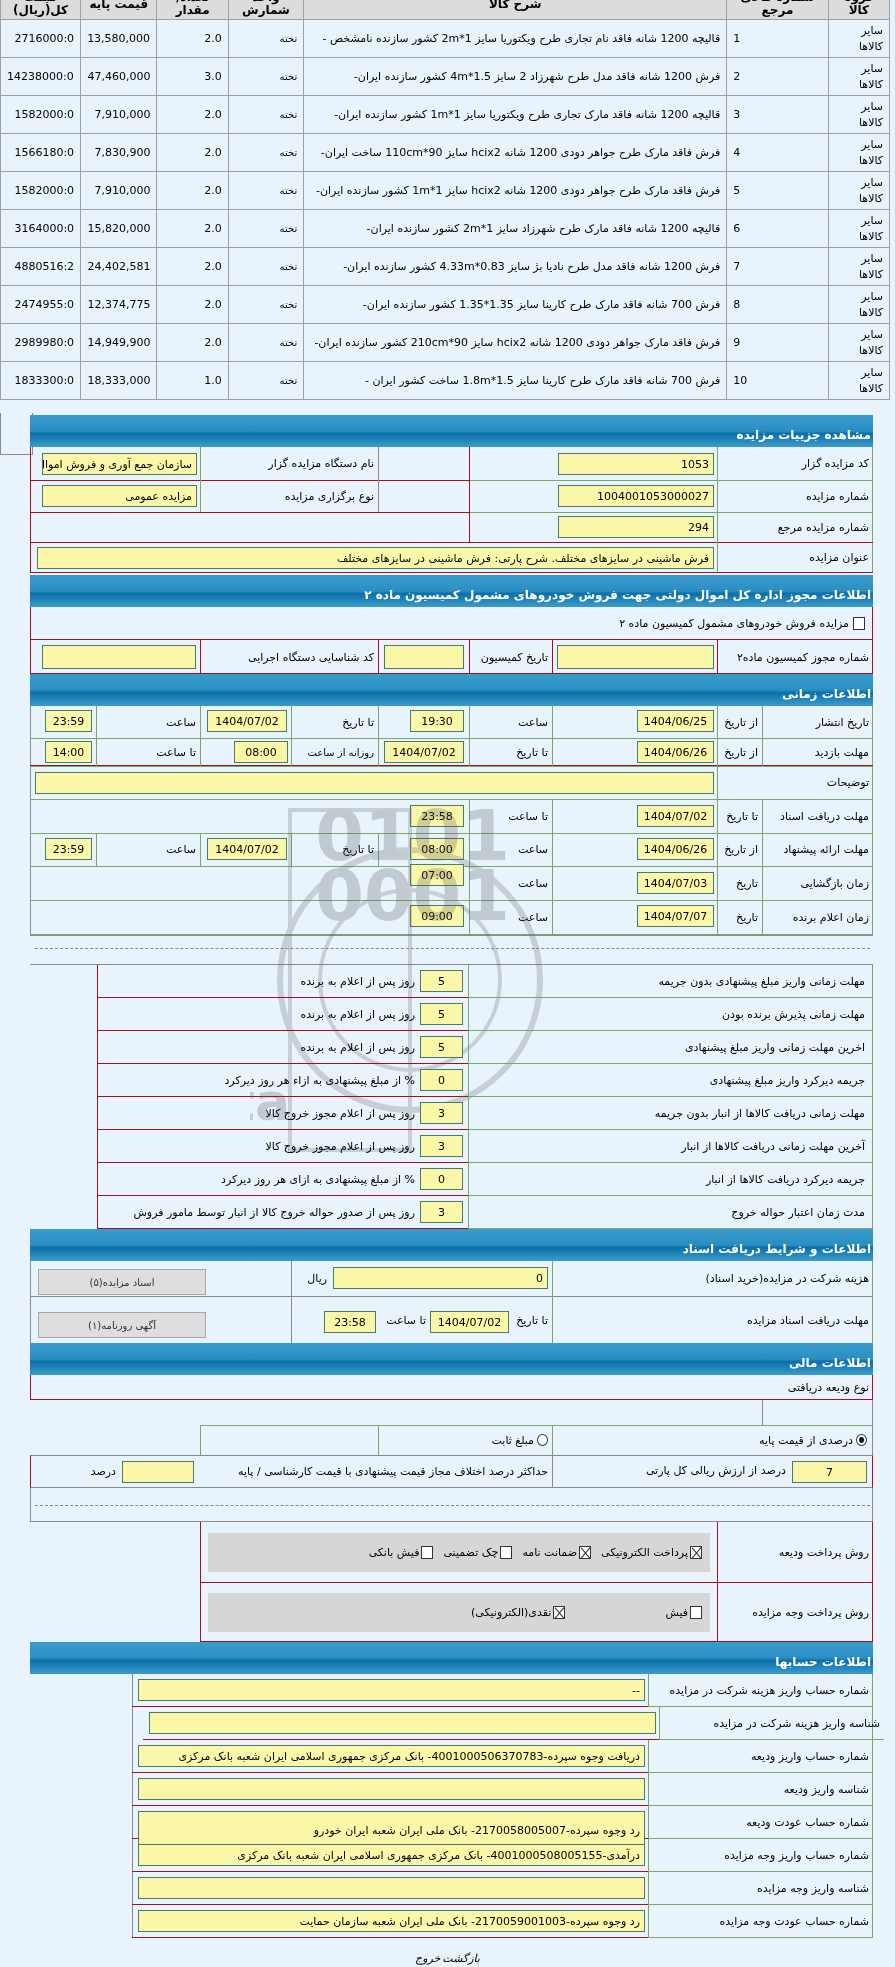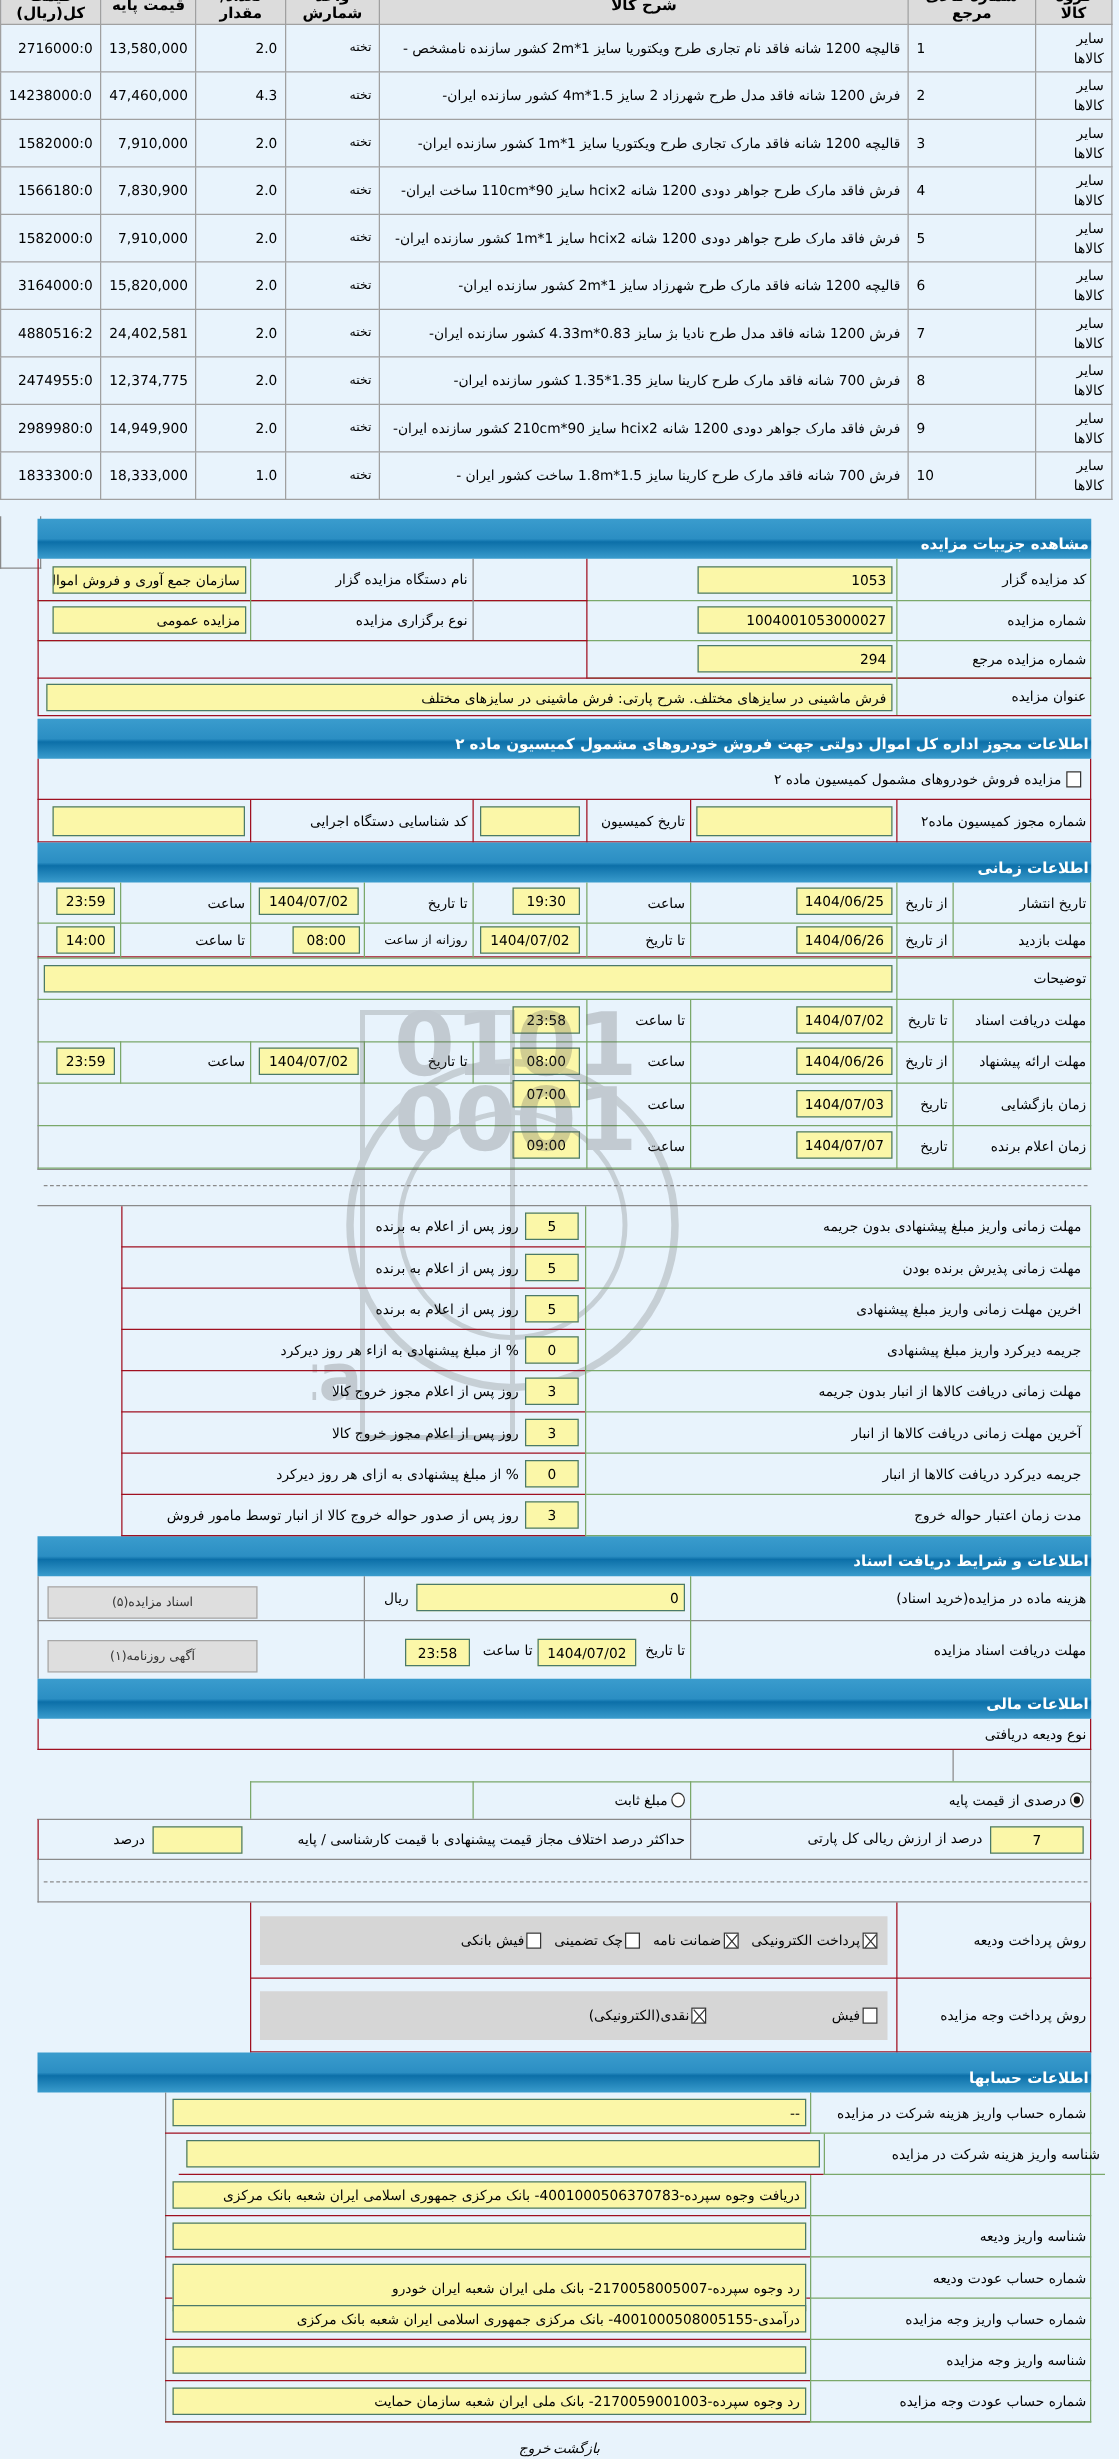--- a/index.html
+++ b/index.html
@@ -65,21 +65,21 @@
     <td class="num" style="text-align:right">2.0</td>
     <td class="num" style="">13,580,000</td>
     <td class="num" style="text-align:right">2716000:0</td>
   </tr>
 
   <tr>
     <td>سایر کالاها</td>
     <td class="c-ref">2</td>
     <td>فرش 1200 شانه فاقد مدل طرح شهرزاد 2 سایز 1.5*4m کشور سازنده ایران-</td>
     <td style="font-size:10px">تخته</td>
-    <td class="num" style="text-align:right">4.3</td>
+    <td class="num" style="text-align:right">3.0</td>
     <td class="num" style="text-align:right">47,460,000</td>
     <td class="num" style="">14238000:0</td>
   </tr>
 
   <tr>
     <td>سایر کالاها</td>
     <td class="c-ref">3</td>
     <td>قالیچه 1200 شانه فاقد مارک تجاری طرح ویکتوریا سایز 1*1m کشور سازنده ایران-</td>
     <td style="font-size:10px">تخته</td>
     <td class="num" style="text-align:right">2.0</td>
@@ -295,21 +295,21 @@
 <div class="dots" style="left:35px;top:948px;width:835px"></div>
 <div class="bl" style="left:30px;top:964px;width:843px;height:1px"></div>
 
 <div id="deadlines" class="abs" style="left:97px;top:965px;width:776px;height:264px;border-left:1px solid #a01020;border-right:1px solid #7aa86a;box-sizing:border-box"></div>
 
 <div class="bar" style="top:1229px;height:32px;line-height:40px">اطلاعات و شرایط دریافت اسناد</div>
 <div class="abs" style="left:30px;top:1261px;width:843px;height:82px;border-left:1px solid #8a8a8a;border-right:1px solid #7aa86a;box-sizing:border-box"></div>
 <div class="bl" style="left:30px;top:1296px;width:843px;height:1px"></div>
 <div class="gl" style="left:552px;top:1261px;width:1px;height:82px"></div>
 <div class="bl" style="left:291px;top:1261px;width:1px;height:82px"></div>
-<div class="cell" style="left:553px;top:1261px;width:320px;height:35px">هزینه ماده در مزایده(خرید اسناد)</div>
+<div class="cell" style="left:553px;top:1261px;width:320px;height:35px">هزینه شرکت در مزایده(خرید اسناد)</div>
 <div class="box l" style="left:333px;top:1267px;width:215px;height:22px;justify-content:flex-end">0</div>
 <div class="cell" style="left:295px;top:1261px;width:36px;height:35px">ریال</div>
 <div class="graybtn" style="left:38px;top:1269px;width:168px;height:26px">اسناد مزایده(۵)</div>
 
 <div class="cell" style="left:553px;top:1297px;width:320px;height:46px">مهلت دریافت اسناد مزایده</div>
 <div class="cell" style="left:512px;top:1297px;width:40px;height:46px">تا تاریخ</div>
 <div class="box c" style="left:430px;top:1311px;width:79px;height:22px">1404/07/02</div>
 <div class="cell" style="left:378px;top:1297px;width:52px;height:46px">تا ساعت</div>
 <div class="box c" style="left:324px;top:1311px;width:52px;height:22px">23:58</div>
 <div class="graybtn" style="left:38px;top:1312px;width:168px;height:26px">آگهی روزنامه(۱)</div>
@@ -487,20 +487,21 @@
     <div class="abs" style="left:516px;top:32px;width:225px;height:1px;background:#7aa86a"></div>
     <div class="abs" style="left:516px;top:0;width:1px;height:33px;background:#7aa86a"></div>
     <div class="cell" style="left:517px;top:0;width:224px;height:32px">شناسه واریز هزینه شرکت در مزایده</div>
     <div class="box r" style="left:6px;top:5px;width:507px;height:22px"></div>
   </div>
 
   <div class="abs" style="left: 132px; width: 741px; height: 33px; top: 1740px;">
     <div class="abs" style="left:0;top:32px;width:516px;height:1px;background:#a01020"></div>
     <div class="abs" style="left:516px;top:32px;width:225px;height:1px;background:#7aa86a"></div>
     <div class="abs" style="left:516px;top:0;width:1px;height:33px;background:#7aa86a"></div>
+    <div class="cell" style="left:517px;top:0;width:224px;height:32px">شماره حساب واریز ودیعه</div>
     <div class="box r" style="left:6px;top:5px;width:507px;height:22px">دریافت وجوه سپرده-4001000506370783- بانک مرکزی جمهوری اسلامی ایران شعبه بانک مرکزی</div>
   </div>
 
   <div class="abs" style="left: 132px; width: 741px; height: 33px; top: 1773px;">
     <div class="abs" style="left:0;top:32px;width:516px;height:1px;background:#a01020"></div>
     <div class="abs" style="left:516px;top:32px;width:225px;height:1px;background:#7aa86a"></div>
     <div class="abs" style="left:516px;top:0;width:1px;height:33px;background:#7aa86a"></div>
     <div class="cell" style="left:517px;top:0;width:224px;height:32px">شناسه واریز ودیعه</div>
     <div class="box r" style="left:6px;top:5px;width:507px;height:22px"></div>
   </div>

